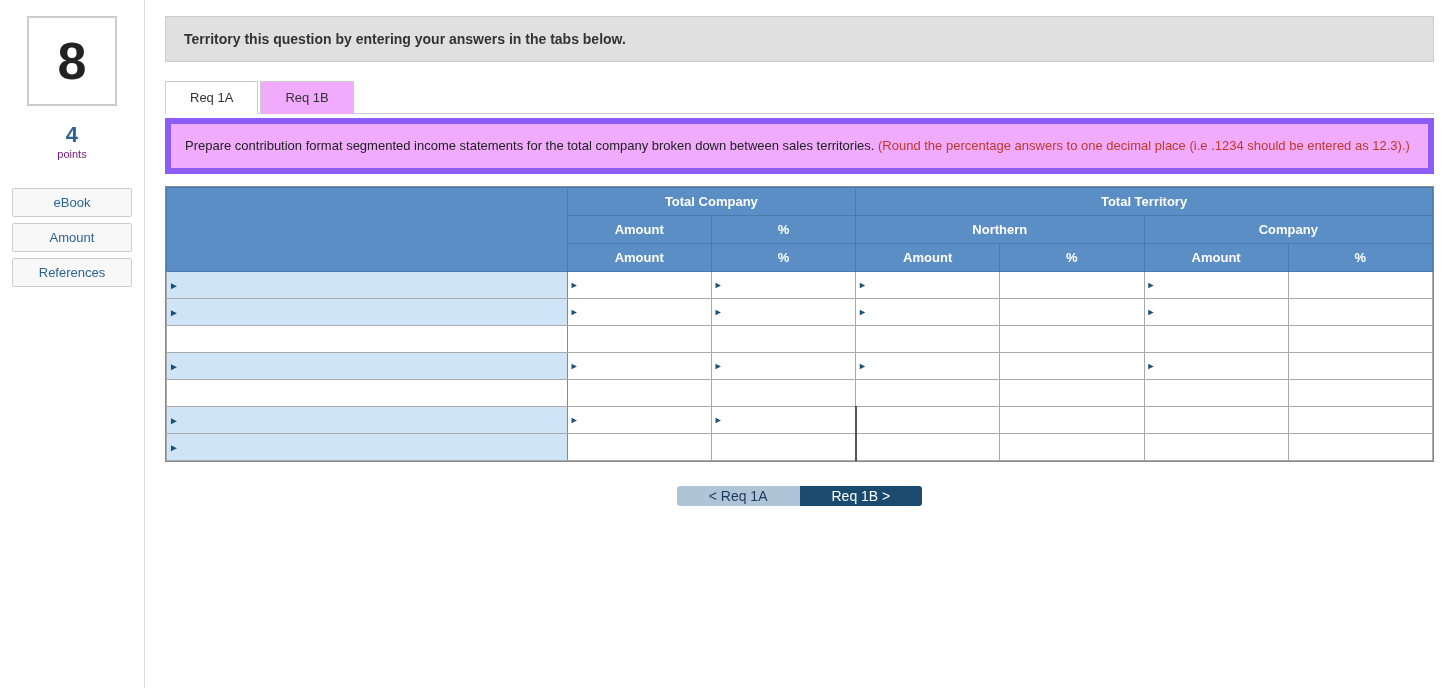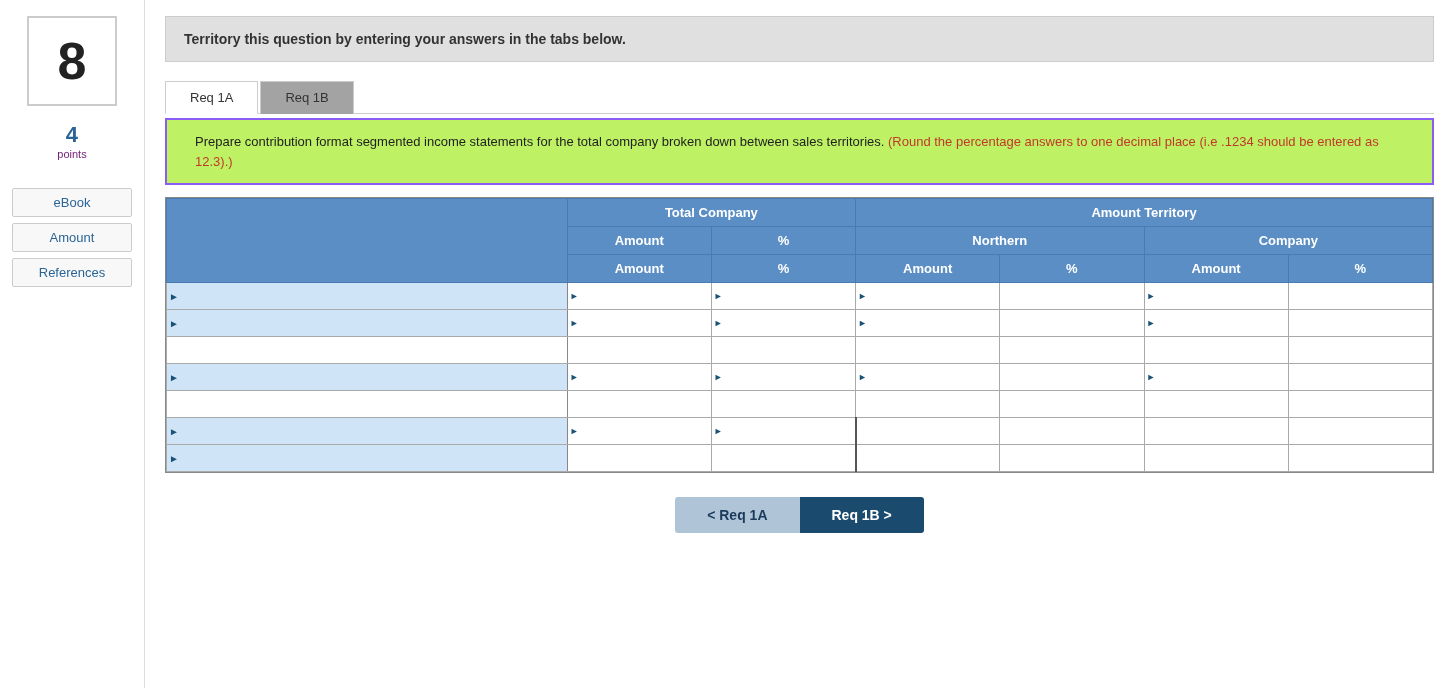--- a/index.html
+++ b/index.html
@@ -94,27 +94,27 @@
       margin-right: 2px;
       position: relative;
       top: 1px;
     }
     .tab.active {
       background: #fff;
       border-bottom: 1px solid #fff;
       font-weight: normal;
     }
     .tab:not(.active) {
-      background: #a3a3a3;
+      background: #f0abfc;
     }
     
     .description-box {
-      border: 2px solid #8b5cf6;
-      background: #bef264;
-      padding: 12px 28px;
+      border: 6px solid #8b5cf6;
+      background: #f0abfc;
+      padding: 12px 14px;
       font-size: 13px;
       color: #222;
       margin-top: 4px;
       margin-bottom: 12px;
       line-height: 1.5;
     }
     .description-box .note {
       color: #c0392b;
     }
 
@@ -184,25 +184,25 @@
 
     
     .bottom-nav {
       display: flex;
       justify-content: center;
       gap: 0;
       margin-top: 24px;
       align-items: center;
     }
     .nav-btn {
-      padding: 10px 32px;
+      padding: 2px 32px;
       font-size: 14px;
       cursor: pointer;
       border: none;
-      font-weight: bold;
+      font-weight: normal;
     }
     .nav-btn-prev {
       background: #b0c4d8;
       color: #1a3a5c;
       border-radius: 3px 0 0 3px;
     }
     .nav-btn-next {
       background: #1a4a6e;
       color: #fff;
       border-radius: 0 3px 3px 0;
@@ -249,21 +249,21 @@
       <span>Prepare contribution format segmented income statements for the total company broken down between sales territories.</span>
       <span class="note">(Round the percentage answers to one decimal place (i.e .1234 should be entered as 12.3).)</span>
     </div>
 
     <div class="table-container">
       <table>
         <thead>
           <tr class="header-row-1">
             <th rowspan="3" style="width:250px; background:#5b8ec5;"></th>
             <th colspan="2">Total Company</th>
-            <th colspan="4">Amount Territory</th>
+            <th colspan="4">Total Territory</th>
           </tr>
           <tr class="header-row-2">
             <th>Amount</th>
             <th>%</th>
             <th colspan="2">Northern</th>
             <th colspan="2">Company</th>
           </tr>
           <tr class="header-row-3">
             <th>Amount</th>
             <th>%</th>

